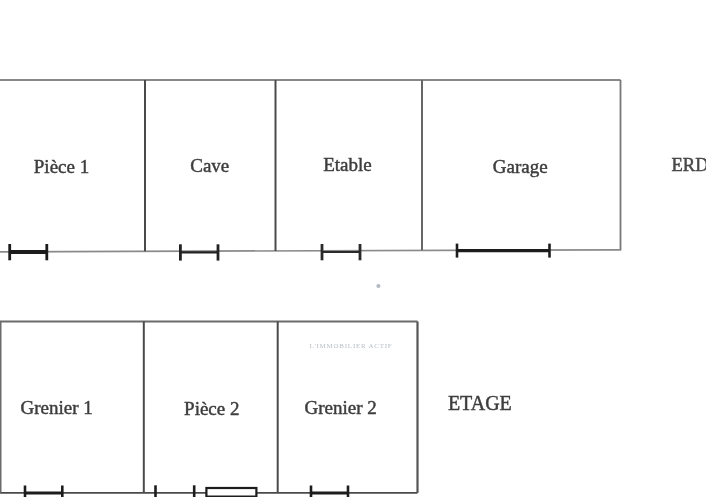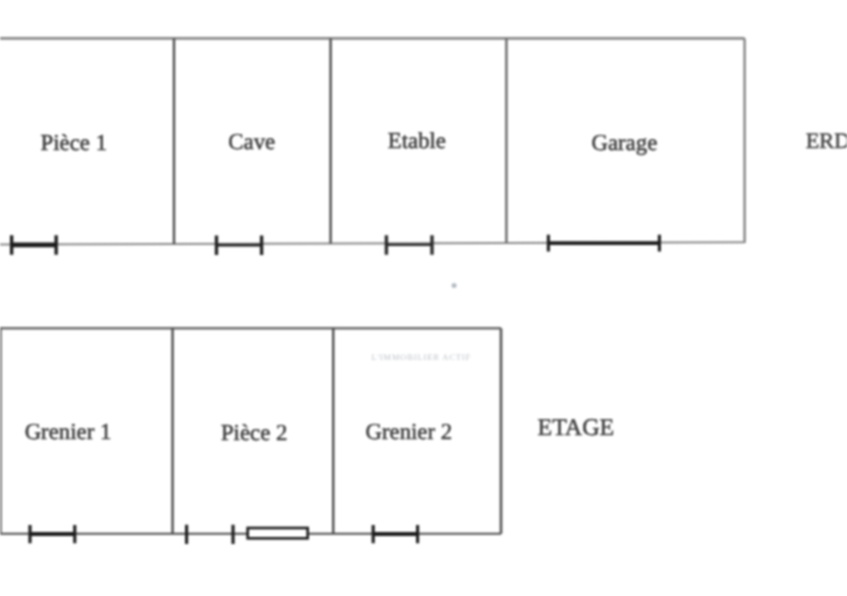--- a/index.html
+++ b/index.html
@@ -1,16 +1,16 @@
 <!DOCTYPE html>
 <html><head>
 <meta charset="utf-8">
 <style>
   html,body{margin:0;padding:0;background:#ffffff;width:706px;height:497px;overflow:hidden;}
-  .wrap{position:relative;width:706px;height:392px;filter:blur(0.7px);}
+  .wrap{position:relative;width:706px;height:392px;filter:blur(0.7px);margin-top:48px;}
   svg{position:absolute;left:0;top:0;}
   text{font-family:"Liberation Serif", serif;}
   .lbl{stroke:#3d3d3d;stroke-width:0.45px;}
 </style>
 </head>
 <body>
 <div class="wrap">
 <svg width="706" height="497" viewBox="0 0 706 497" xmlns="http://www.w3.org/2000/svg">
 
   <line x1="0" y1="32" x2="620.5" y2="32" stroke="#888888" stroke-width="2.2"></line>

